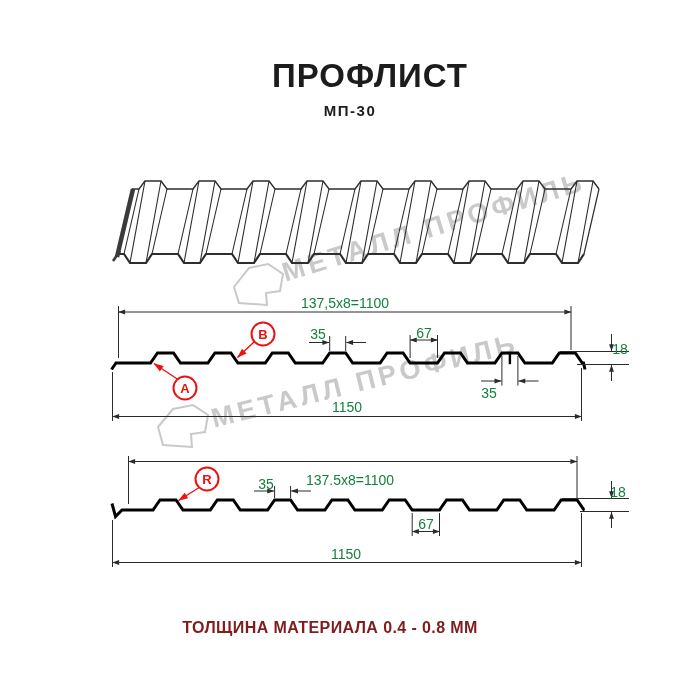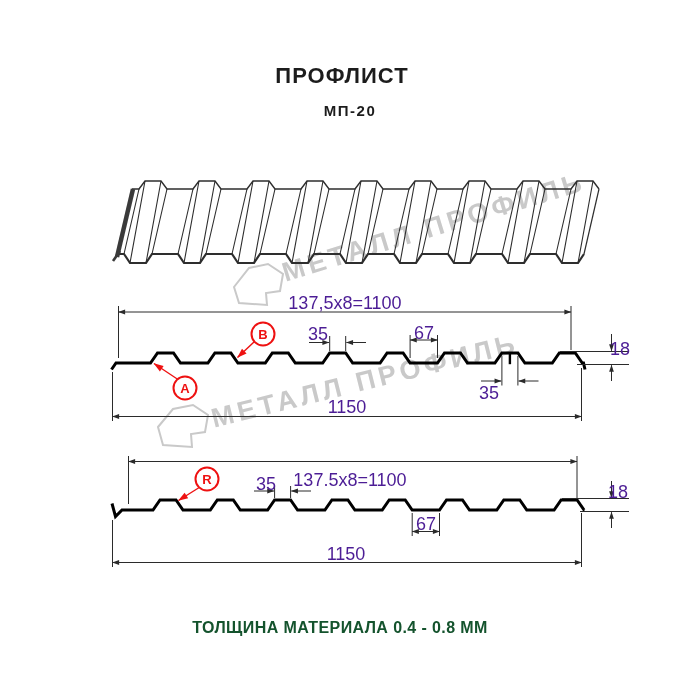--- a/index.html
+++ b/index.html
@@ -1,23 +1,23 @@
 <!DOCTYPE html>
 <html><head>
 <meta charset="utf-8">
 <style>
   html,body{margin:0;padding:0;}
   body{width:700px;height:700px;background:#ffffff;position:relative;overflow:hidden;
        font-family:"Liberation Sans",sans-serif;}
   .abs{position:absolute;}
   .ctr{transform:translate(-50%,-50%);white-space:nowrap;}
-  #title{left:342px;top:76px;font-size:22px;font-weight:bold;letter-spacing:1px;color:#1c1c1c;}
+  #title{left:370px;top:76px;font-size:33px;font-weight:bold;letter-spacing:1px;color:#1c1c1c;}
   #subtitle{left:350px;top:110px;font-size:15px;font-weight:bold;letter-spacing:1.5px;color:#1c1c1c;}
-  #footer{left:340px;top:628px;font-size:16px;font-weight:bold;letter-spacing:.4px;color:#14532d;}
-  .dim{font-size:18px;color:#4c1d95;z-index:3;}
+  #footer{left:330px;top:628px;font-size:16px;font-weight:bold;letter-spacing:.4px;color:#7f1d1d;}
+  .dim{font-size:14px;color:#15803d;z-index:3;}
   .wm{color:#c9c9c9;font-size:27px;font-weight:bold;letter-spacing:4px;z-index:0;white-space:nowrap;}
   #wm-top{left:283px;top:258px;transform:rotate(-17deg);transform-origin:left center;}
   #wm-bottom{left:212px;top:404px;transform:rotate(-14deg);transform-origin:left center;}
   .badge{width:21px;height:21px;border:2.2px solid #ee1111;border-radius:50%;
          display:flex;align-items:center;justify-content:center;background:#fff;
          color:#ee1111;font-size:13px;font-weight:bold;z-index:4;transform:translate(-50%,-50%);}
   #drawing{left:0;top:0;z-index:2;}
   .wm-layer{z-index:0;}
 </style>
 </head>
@@ -84,21 +84,21 @@
       <line x1="412.2" y1="531.5" x2="439.5" y2="531.5" marker-start="url(#ar)" marker-end="url(#ar)"></line>
       <path d="M562 498.5 L629 498.5 M580 511.5 L629 511.5"></path>
       <line x1="611.5" y1="481" x2="611.5" y2="497.8" marker-end="url(#ar)"></line>
       <line x1="611.5" y1="528" x2="611.5" y2="512.2" marker-end="url(#ar)"></line>
     </g>
     <line stroke="#ee1111" stroke-width="1.4" x1="200" y1="487" x2="178.5" y2="500.5" marker-end="url(#arr)"></line>
   </g>
 </svg>
 
 <div class="abs ctr" id="title">ПРОФЛИСТ</div>
-<div class="abs ctr" id="subtitle">МП-20</div>
+<div class="abs ctr" id="subtitle">МП-30</div>
 <div class="abs ctr" id="footer">ТОЛЩИНА МАТЕРИАЛА 0.4 - 0.8 ММ</div>
 
 <div class="abs ctr dim" style="left:345px;top:302.5px;">137,5x8=1100</div>
 <div class="abs ctr dim" style="left:318px;top:333.5px;">35</div>
 <div class="abs ctr dim" style="left:424px;top:332.5px;">67</div>
 <div class="abs ctr dim" style="left:489px;top:392.5px;">35</div>
 <div class="abs ctr dim" style="left:620px;top:348.5px;">18</div>
 <div class="abs ctr dim" style="left:347px;top:406.5px;">1150</div>
 <div class="abs badge" style="left:185px;top:387.5px;">A</div>
 <div class="abs badge" style="left:263px;top:334px;">B</div>

